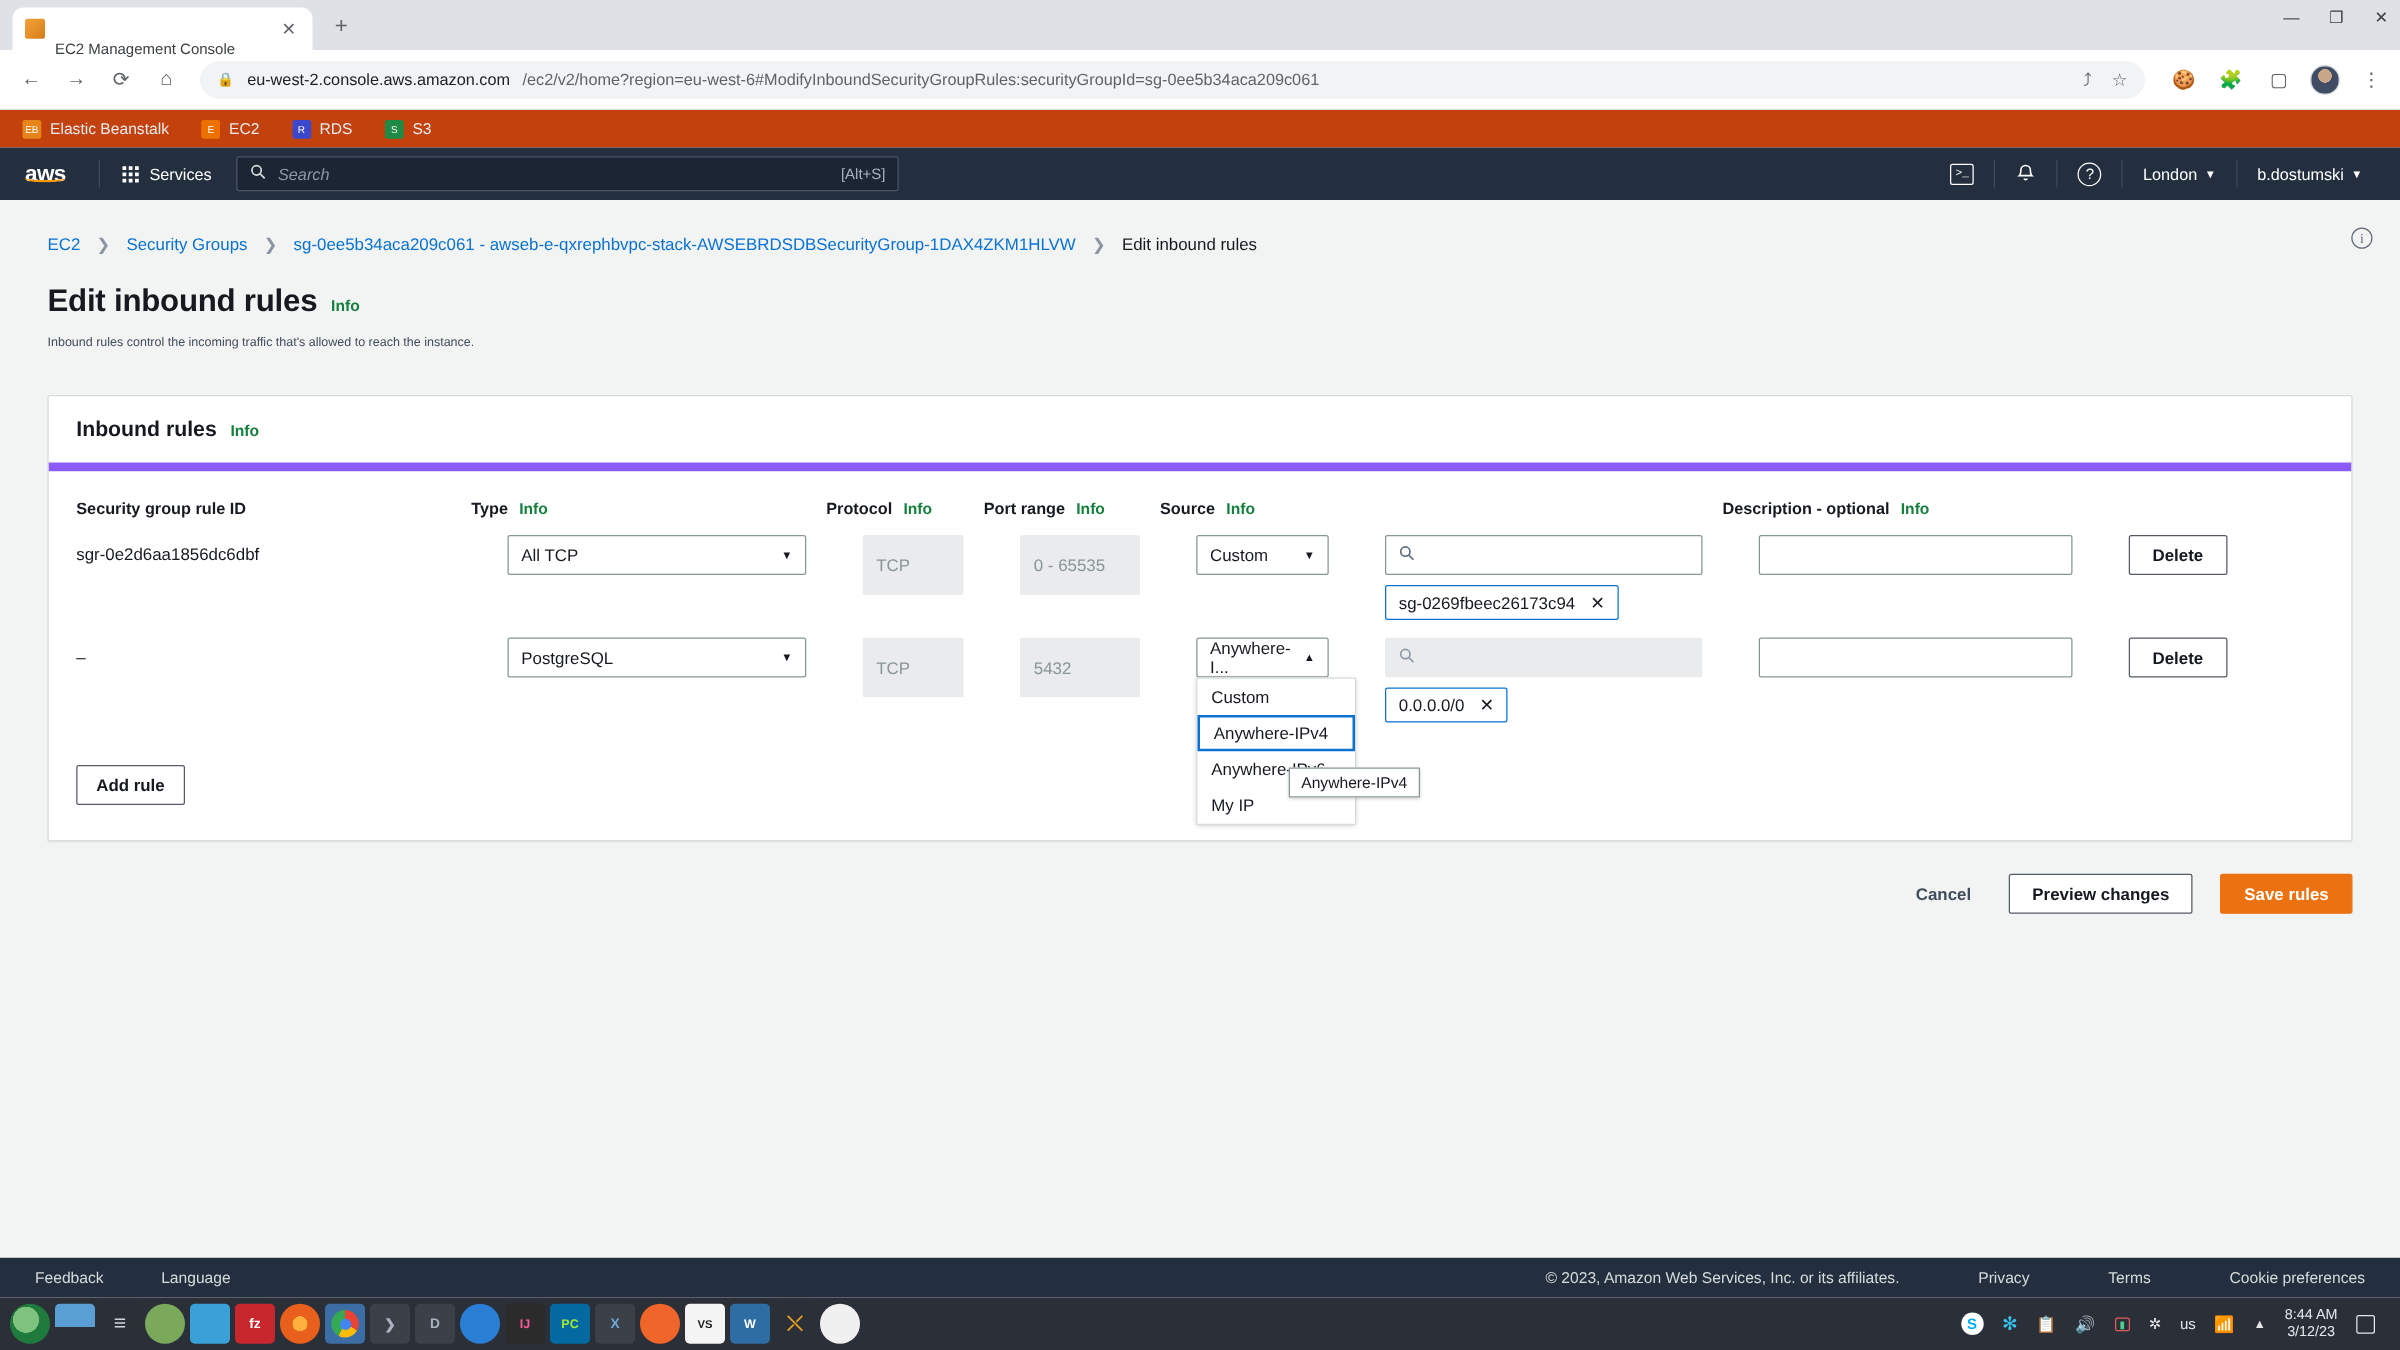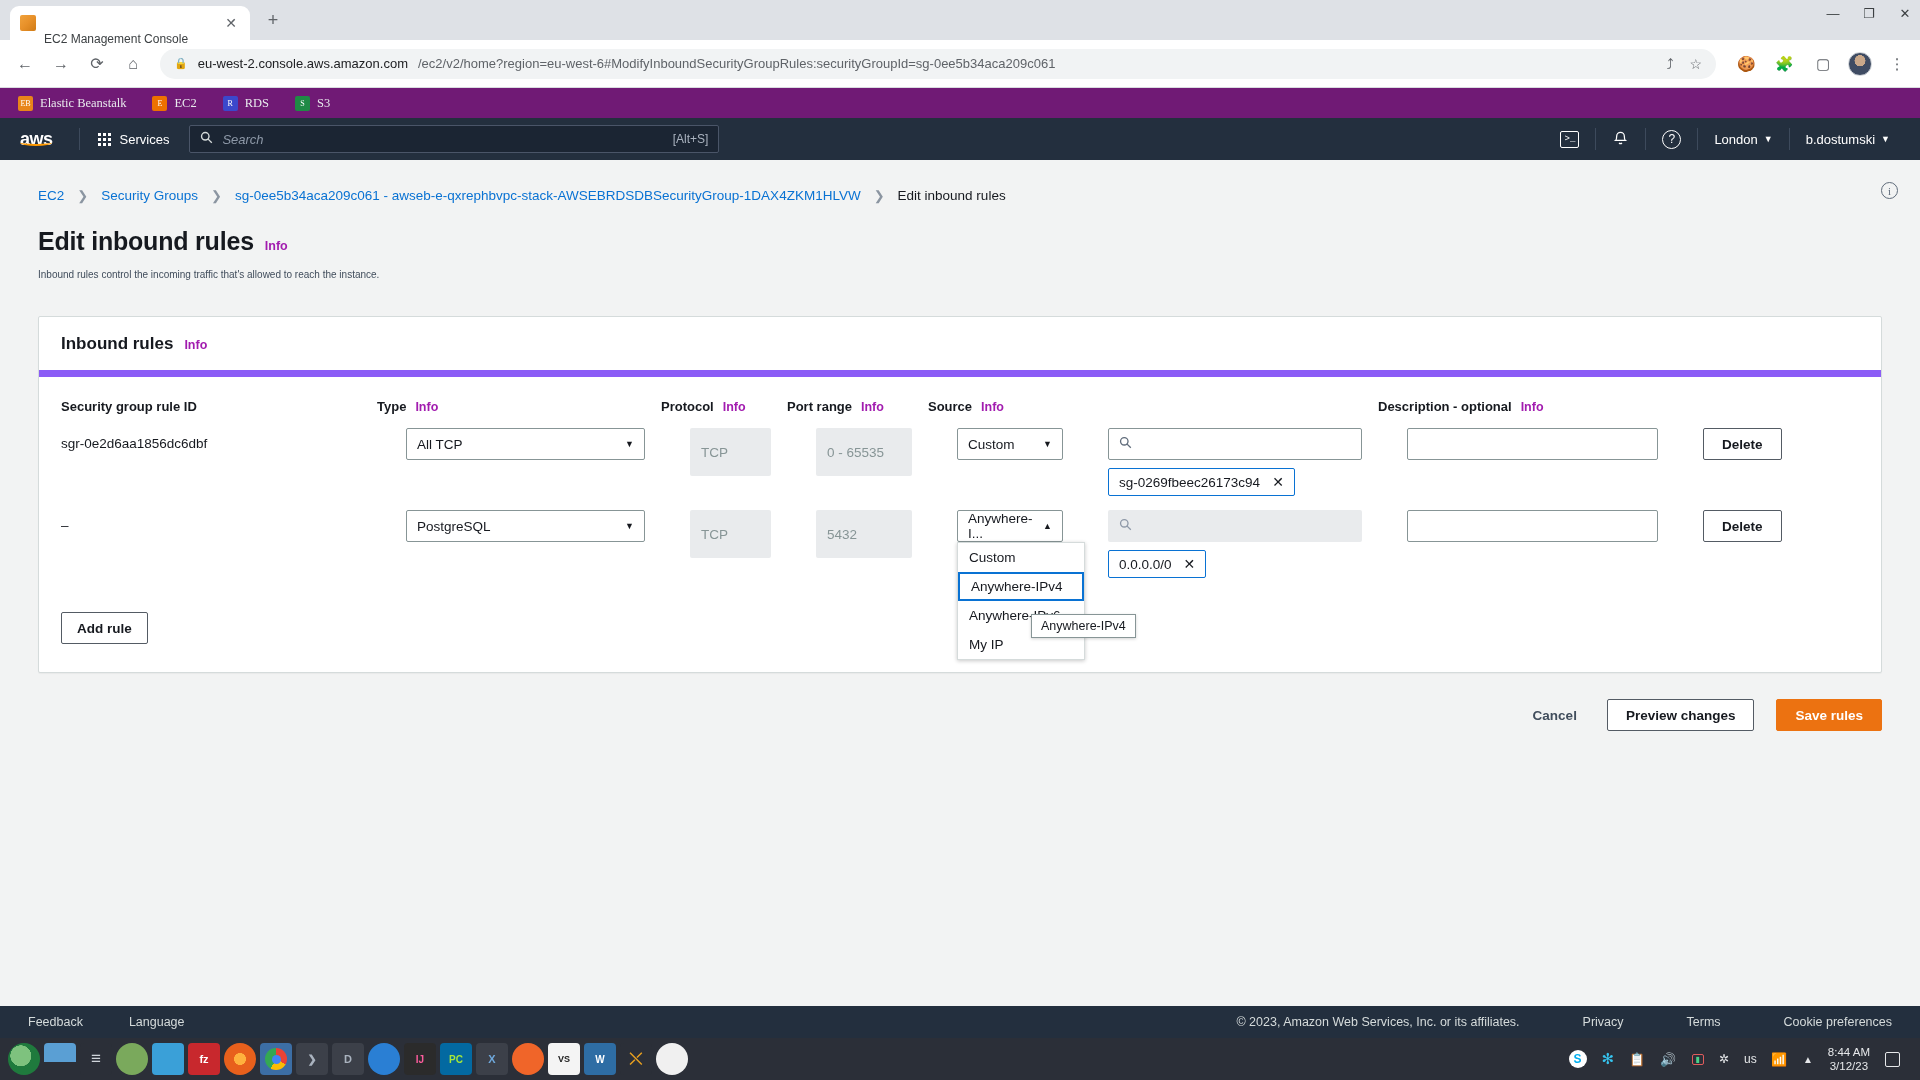--- a/index.html
+++ b/index.html
@@ -58,22 +58,22 @@
   .omnibox-right { margin-left: auto; display: flex; gap: 16px; align-items: center; color:#5f6368; font-size: 14px; }
   .tb-right { display: flex; align-items: center; gap: 12px; padding-left: 6px; }
   .tb-right .nav-icon { width: 26px; height: 26px; font-size: 15px; }
   .avatar-chip {
     width: 24px; height: 24px; border-radius: 50%;
     background: radial-gradient(circle at 50% 35%, #c9a88a 0 30%, #3f4c63 31% 100%);
     border: 1px solid #cfd3d8;
   }
 
   .bookmarks-bar {
-    height: 30px; background: #701a75; display: flex; align-items: center;
-    gap: 26px; padding: 0 18px; font-size: 12.5px; color: #e8eaed; font-family: Liberation Serif, serif;
+    height: 30px; background: #c2410c; display: flex; align-items: center;
+    gap: 26px; padding: 0 18px; font-size: 12.5px; color: #e8eaed;
   }
   .bm { display: flex; align-items: center; gap: 7px; cursor: pointer; }
   .bm-ico { width: 15px; height: 15px; border-radius: 2px; flex: 0 0 15px;
             display:flex;align-items:center;justify-content:center;font-size:8px;color:#fff; }
   .ico-eb { background: #e8851a; }
   .ico-ec2 { background: #ed7100; }
   .ico-rds { background: #3b48cc; }
   .ico-s3 { background: #1f8a45; }
 
   
@@ -126,21 +126,21 @@
   .breadcrumb {
     display: flex; align-items: center; gap: 0; padding: 28px 0 0 38px;
     font-size: 13.5px; color: #0972d3;
   }
   .bc-link { cursor: pointer; }
   .bc-sep { color: #8b95a1; margin: 0 13px; font-size: 13px; }
   .bc-current { color: #16191f; cursor: default; }
 
   .page-title-row { display: flex; align-items: baseline; gap: 11px; padding: 24px 0 0 38px; }
   .page-title { font-size: 25px; font-weight: bold; color: #16191f; letter-spacing: -0.2px; }
-  .info-link { color: #a21caf; font-size: 12.5px; font-weight: bold; cursor: pointer; text-align: center; }
+  .info-link { color: #15803d; font-size: 12.5px; font-weight: bold; cursor: pointer; text-align: center; }
   .page-sub { padding: 13px 0 0 38px; font-size: 10px; color: #414d5c; }
 
   
   .container {
     margin: 36px 38px 0 38px; background: #fff;
     border: 1px solid #d5dbdb; border-radius: 2px;
     box-shadow: 0 1px 1px rgba(0,0,0,0.04);
   }
   .container-head {
     padding: 17px 22px 16px 22px; display: flex; align-items: baseline; gap: 11px;

